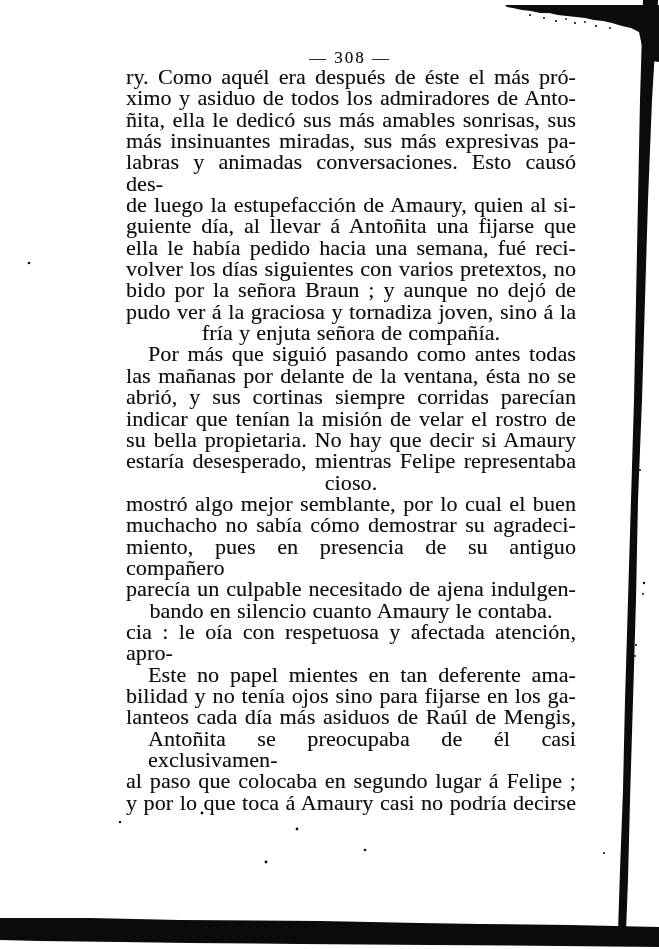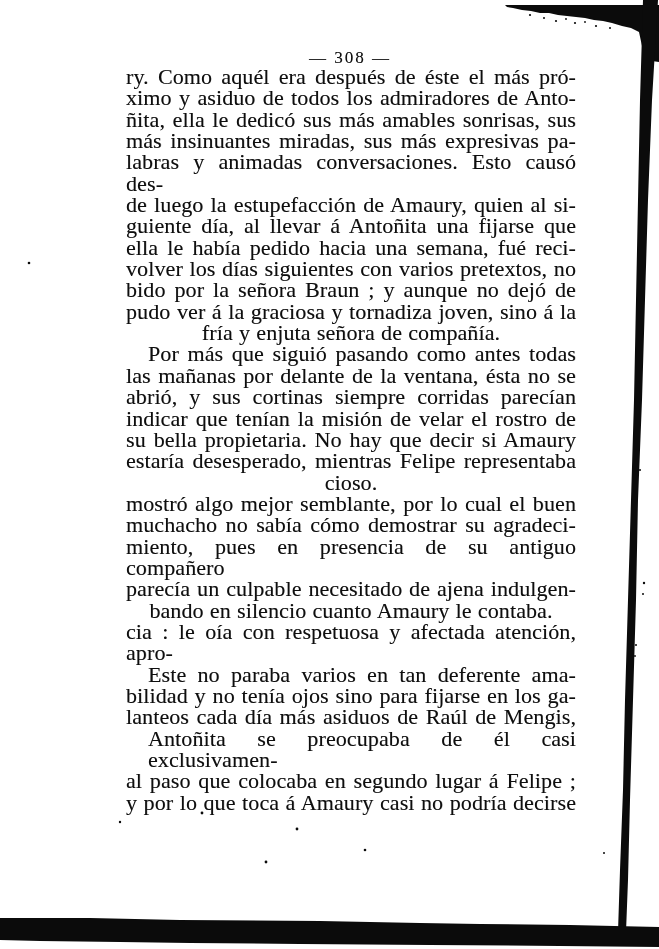--- a/index.html
+++ b/index.html
@@ -70,21 +70,21 @@
       <div class="line j">indicar que tenían la misión de velar el rostro de</div>
       <div class="line j">su bella propietaria. No hay que decir si Amaury</div>
       <div class="line j">estaría desesperado, mientras Felipe representaba</div>
       <div class="line">cioso.</div>
       <div class="line j">mostró algo mejor semblante, por lo cual el buen</div>
       <div class="line j">muchacho no sabía cómo demostrar su agradeci-</div>
       <div class="line j">miento, pues en presencia de su antiguo compañero</div>
       <div class="line j">parecía un culpable necesitado de ajena indulgen-</div>
       <div class="line">bando en silencio cuanto Amaury le contaba.</div>
       <div class="line j">cia : le oía con respetuosa y afectada atención, apro-</div>
-      <div class="line j in">Este no paraba varios en tan deferente ama-</div>
+      <div class="line j in">Este no papel mientes en tan deferente ama-</div>
       <div class="line j">bilidad y no tenía ojos sino para fijarse en los ga-</div>
       <div class="line j">lanteos cada día más asiduos de Raúl de Mengis,</div>
       <div class="line j in">Antoñita se preocupaba de él casi exclusivamen-</div>
       <div class="line j">al paso que colocaba en segundo lugar á Felipe ;</div>
       <div class="line j">y por lo que toca á Amaury casi no podría decirse</div>
     </div>
 
   <svg class="artifacts" viewBox="0 0 659 949">
 
     <polygon class="art" points="505,5 659,5 659,62 645,60 639,32 631,28 622,26 612,23 603,21 594,20 585,18 576,17 567,16 558,15 549,13 540,13 531,11 522,10 513,8 507,7"></polygon>

